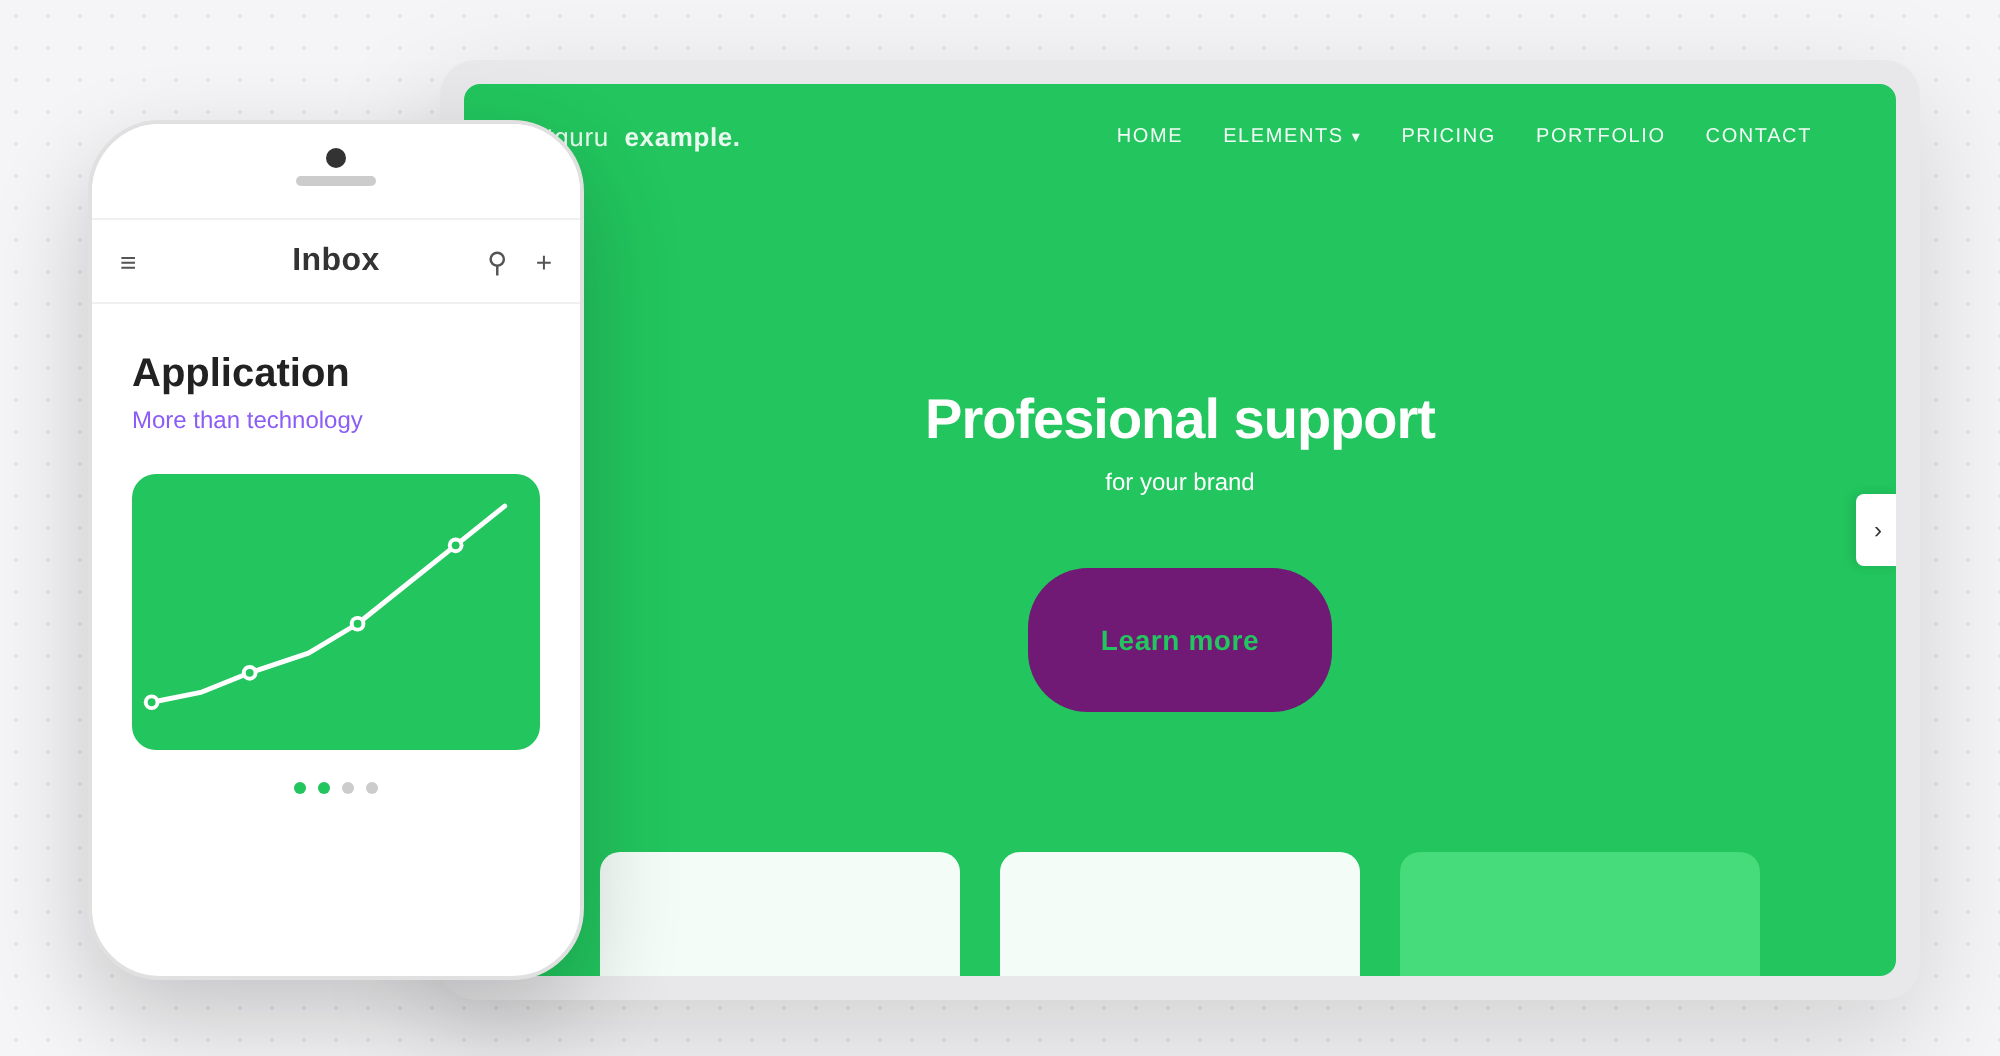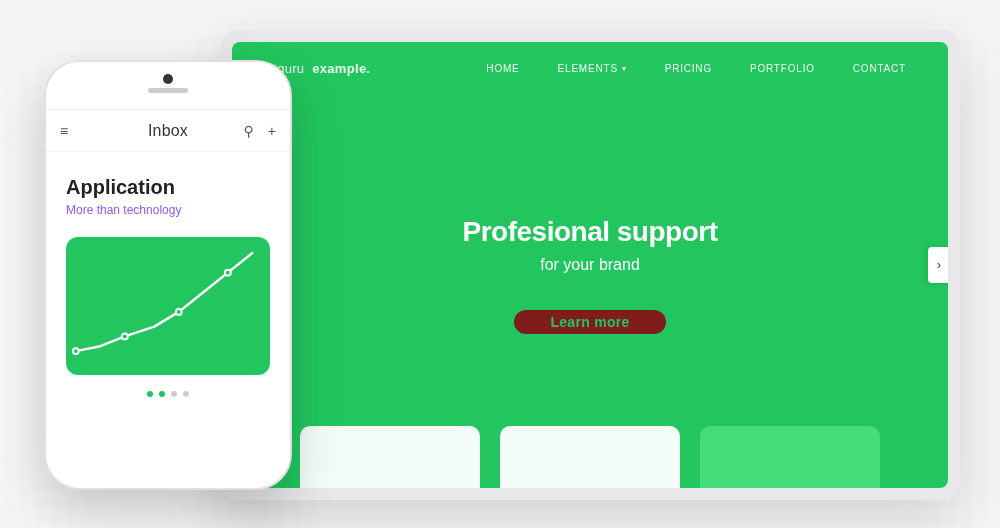--- a/index.html
+++ b/index.html
@@ -72,21 +72,21 @@
     }
 
     .laptop-logo span {
       font-weight: 300;
       opacity: 0.9;
     }
 
     .laptop-nav-links {
       display: flex;
       align-items: center;
-      gap: 38px;
+      gap: 20px;
       margin-right: 18px;
     }
 
     .laptop-nav-link {
       color: white;
       font-size: 10px;
       font-weight: 500;
       letter-spacing: 0.8px;
       text-transform: uppercase;
       opacity: 0.95;
@@ -125,30 +125,30 @@
       color: white;
       font-size: 28px;
       font-weight: 700;
       text-align: center;
       letter-spacing: -0.5px;
       margin-bottom: 8px;
     }
 
     .laptop-hero-subtitle {
       color: white;
-      font-size: 16px;
+      font-size: 12px;
       font-weight: 300;
       text-align: center;
       margin-bottom: 36px;
     }
 
     .laptop-hero-btn {
-      background: #7f1d1d;
+      background: #701a75;
       border-radius: 30px;
-      padding: 4px 36px;
+      padding: 28px 36px;
       color: #22c55e;
       font-size: 14px;
       font-weight: 600;
       letter-spacing: 0.3px;
     }
 
     
     .laptop-cards {
       position: absolute;
       bottom: -10px;
@@ -258,21 +258,21 @@
     }
 
     .phone-menu-icon {
       font-size: 14px;
       color: #555;
       margin-right: auto;
     }
 
     .phone-inbox-title {
       font-size: 16px;
-      font-weight: 400;
+      font-weight: 700;
       color: #333;
       letter-spacing: 0.2px;
     }
 
     .phone-inbox-icons {
       display: flex;
       gap: 14px;
       margin-left: auto;
     }
 

